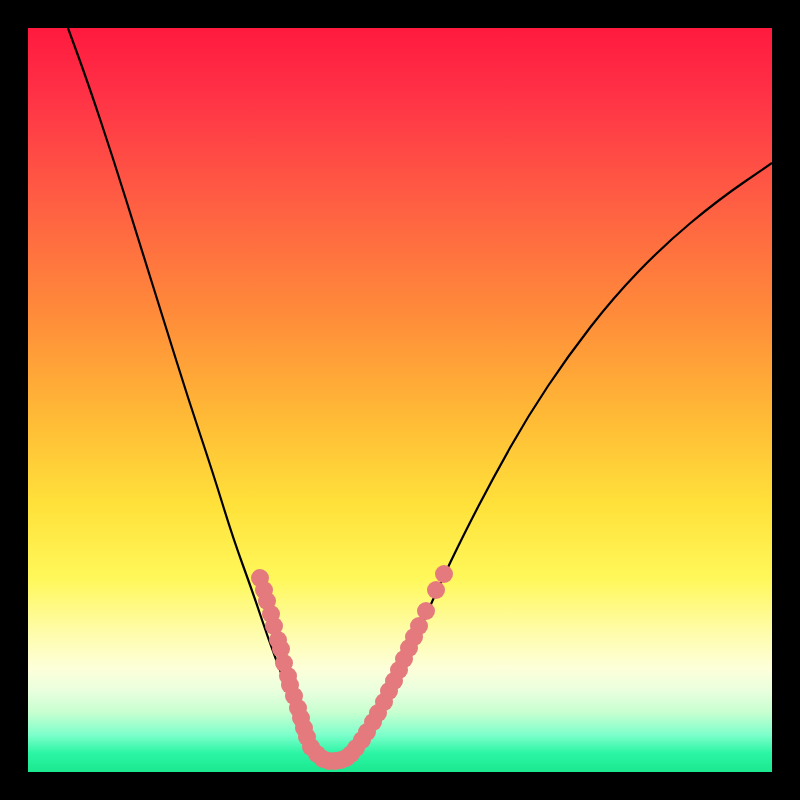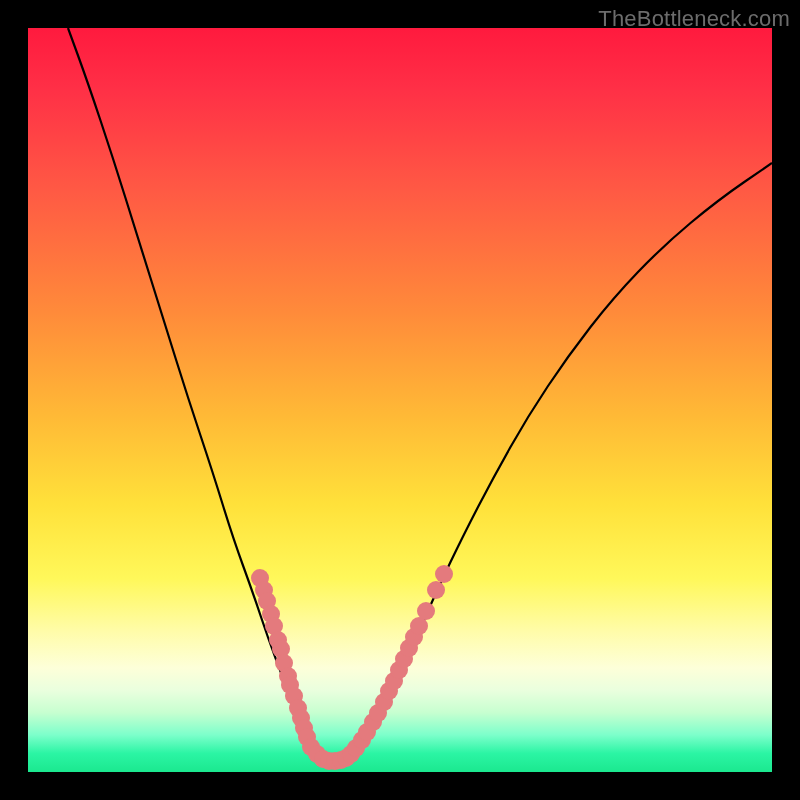--- a/index.html
+++ b/index.html
@@ -64,21 +64,20 @@
     stroke-width: 2.2;
   }
   .marker {
     fill: #e47a7d;
   }
 </style>
 </head>
 <body>
 
 <div class="frame">
-  <div class="watermark">TheBottleneck.com</div>
 
   <div class="plot">
     <svg class="overlay" viewBox="0 0 744 744" preserveAspectRatio="none">
       <path id="curve-path" class="curve" d="M 40 0 Q 40 0 50 27.5 Q 60 55 72.5 92.5 Q 85 130 97.5 170 Q 110 210 122.5 250 Q 135 290 147.5 330 Q 160 370 172.5 407.5 Q 185 445 195 477.5 Q 205 510 215 537.5 Q 225 565 232.5 587.5 Q 240 610 247.5 630 Q 255 650 261.5 667.5 Q 268 685 273 696.5 Q 278 708 283 716 Q 288 724 292 728 Q 296 732 300.5 733.5 Q 305 735 310.5 734 Q 316 733 321 729.5 Q 326 726 332 719 Q 338 712 345 700 Q 352 688 360 671.5 Q 368 655 378 632.5 Q 388 610 399 585 Q 410 560 422.5 534 Q 435 508 450 479 Q 465 450 482.5 419 Q 500 388 520 358 Q 540 328 562.5 299 Q 585 270 610 244 Q 635 218 662.5 195 Q 690 172 717 153.5 T 744 135"></path>
       <g id="marker-layer">
           <circle cx="232" cy="550" r="9" class="marker"></circle>
           <circle cx="236" cy="562" r="9" class="marker"></circle>
           <circle cx="239" cy="573" r="9" class="marker"></circle>
           <circle cx="243" cy="586" r="9" class="marker"></circle>
           <circle cx="246" cy="598" r="9" class="marker"></circle>

